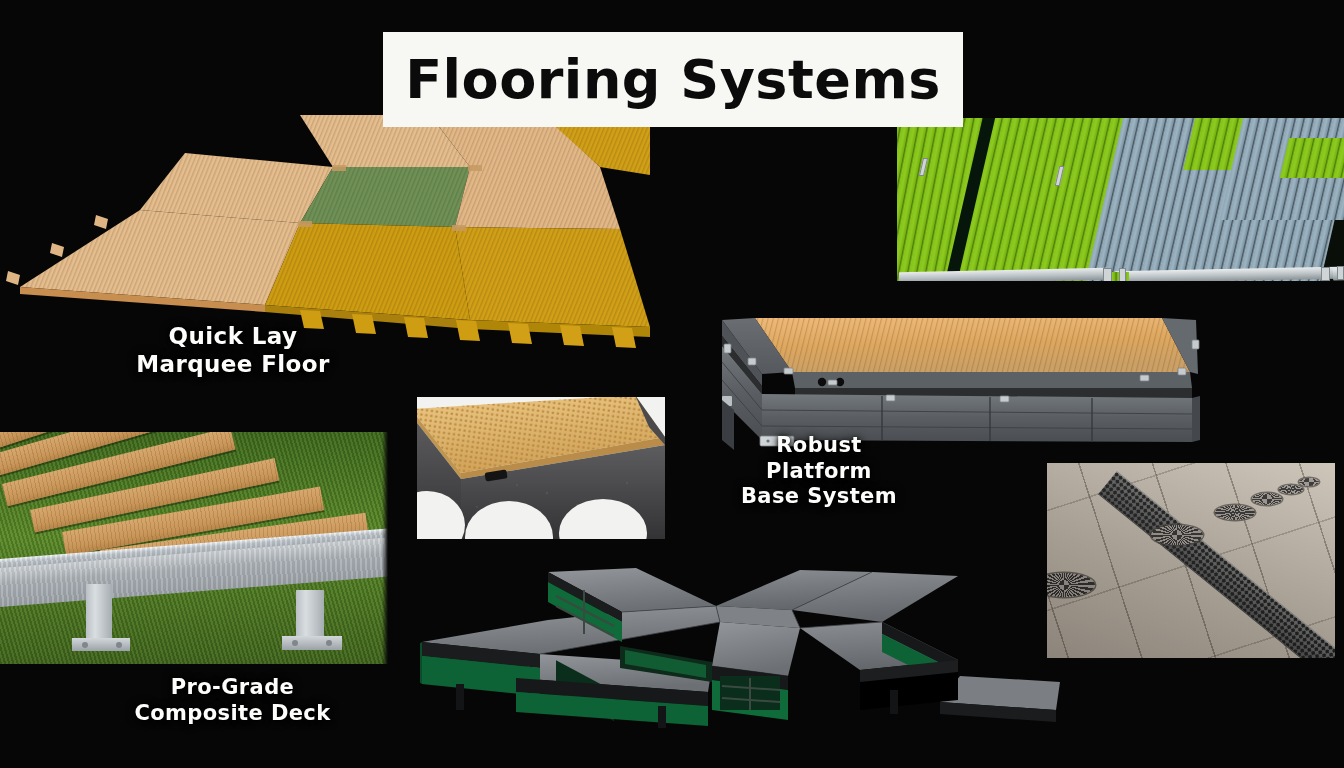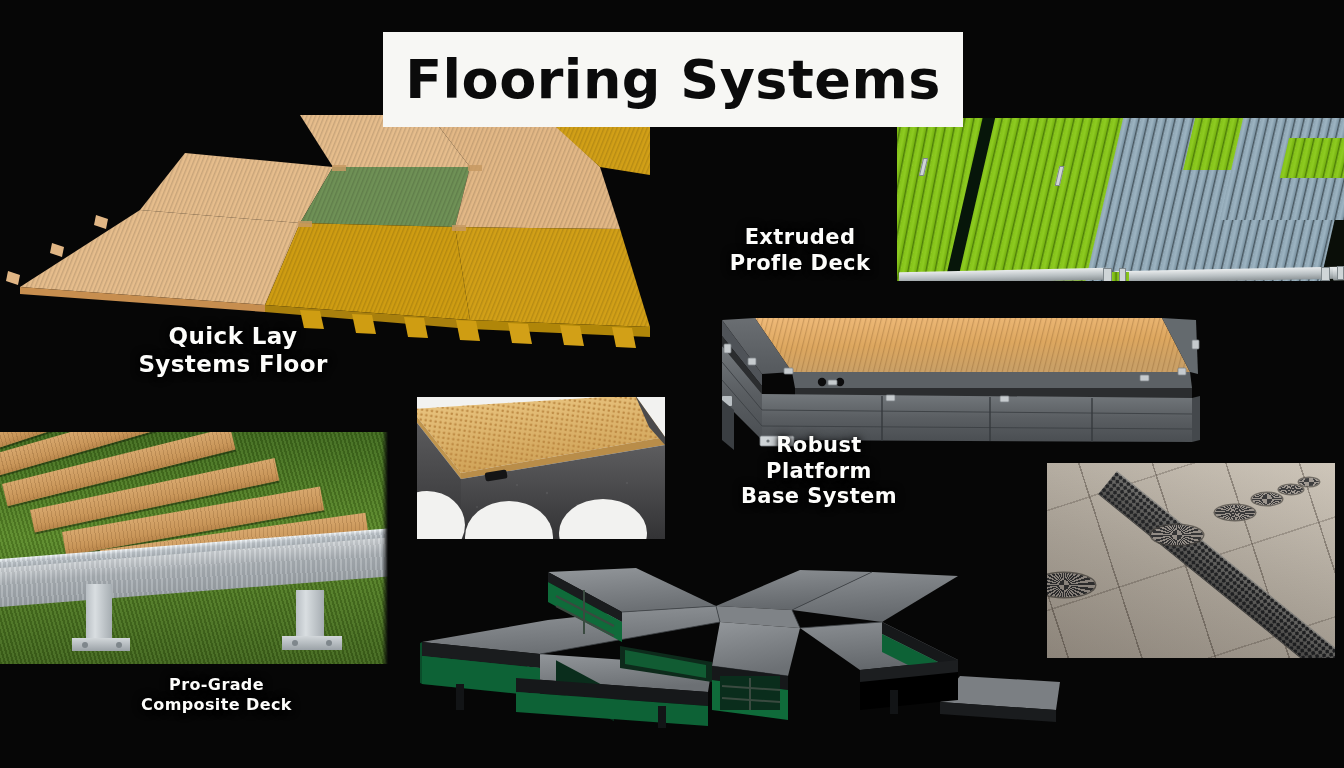--- a/index.html
+++ b/index.html
@@ -25,21 +25,21 @@
   .caption {
     position:absolute; color:#fdfdfb; font-weight:bold;
     font-family:"DejaVu Sans", sans-serif;
     text-align:center; line-height:1.22; letter-spacing:0.4px;
     text-shadow:0 1px 4px rgba(0,0,0,.95), 0 0 10px rgba(0,0,0,.9);
     white-space:pre-line;
   }
   #cap-quick   { left:58px;  top:322px; width:350px; font-size:23px; }
   #cap-extr    { left:690px; top:225px; width:220px; font-size:21px; }
   #cap-robust  { left:700px; top:433px; width:238px; font-size:21px;text-align:center; }
-  #cap-pro     { left:44px;  top:675px; width:345px; font-size:16px; }
+  #cap-pro     { left:60px;  top:675px; width:345px; font-size:21px; }
   #cap-mod     { left:480px; top:678px; width:400px; font-size:22px; }
 
   
   #panel-tiles { position:absolute; left:0px; top:105px; width:650px; height:310px; }
   .tilesvg { width:100%; height:100%; display:block; }
 
   
   #panel-extruded {
     position:absolute; left:897px; top:118px; width:447px; height:167px;
     overflow:hidden; background:#0a0e08;
@@ -495,22 +495,20 @@
     <div class="pv-cover" style="left:252px; top:15px; width:20px; height:8px;"></div>
 
     <div style="position:absolute; inset:0; background:linear-gradient(200deg, rgba(255,255,255,.10), rgba(0,0,0,.18));"></div>
   </div>
 
   <div class="title-banner">
     <div class="title-text">Flooring Systems</div>
   </div>
 
   <div class="caption" id="cap-quick">Quick Lay
-Systems Floor</div>
-  <div class="caption" id="cap-extr">Extruded
-Profle Deck</div>
+Marquee Floor</div>
   <div class="caption" id="cap-robust">Robust
 Platform
 Base System</div>
   <div class="caption" id="cap-pro">Pro-Grade
 Composite Deck</div>
 
 </div>
 
 </body></html>

